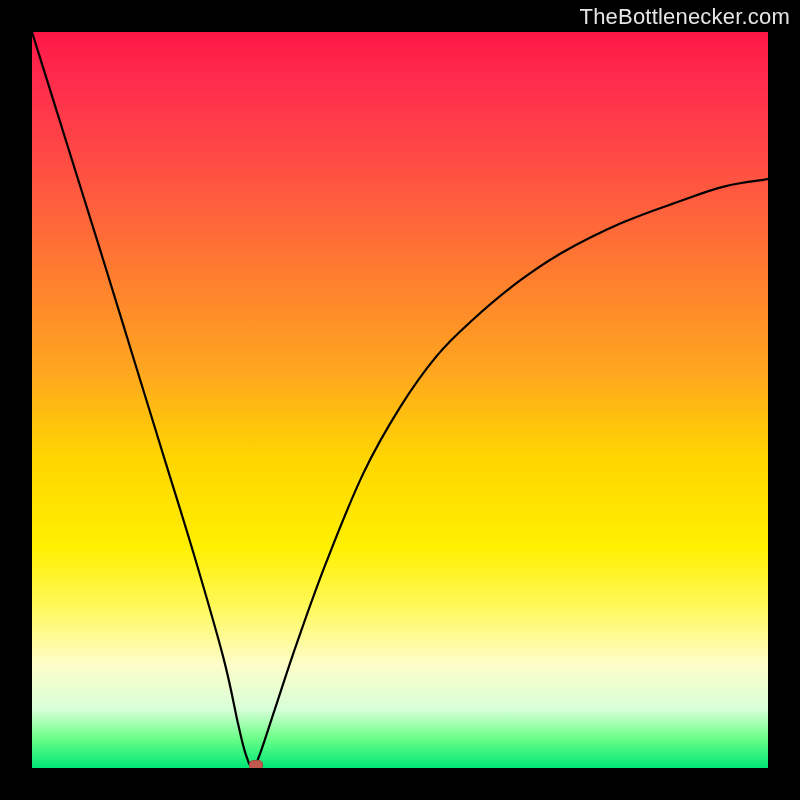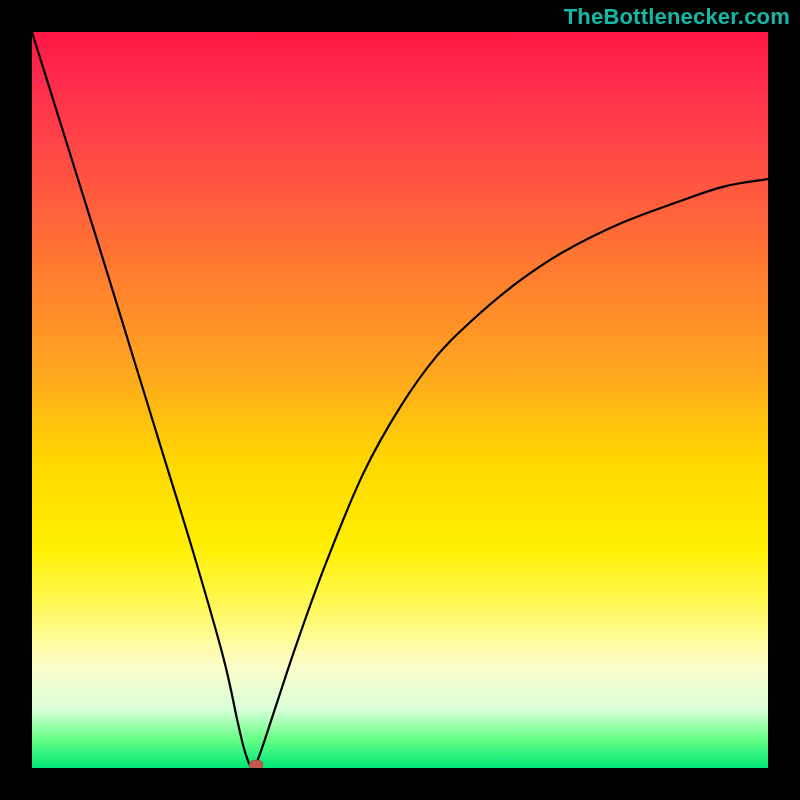--- a/index.html
+++ b/index.html
@@ -47,25 +47,24 @@
       #fdfdc9 86%,
       #d8ffd8 92%,
       #6aff88 96%,
       #00e676 100%
     );
   }
   .watermark {
     position: absolute;
     top: 4px;
     right: 10px;
-    color: #14b8a6;
+    color: #e5e5e5;
     font-size: 22px;
     letter-spacing: 0.2px;
     user-select: none;
-    font-weight: bold;
   }
   svg.curve {
     position: absolute;
     left: 0;
     top: 0;
     width: 100%;
     height: 100%;
   }
   .marker {
     position: absolute;

